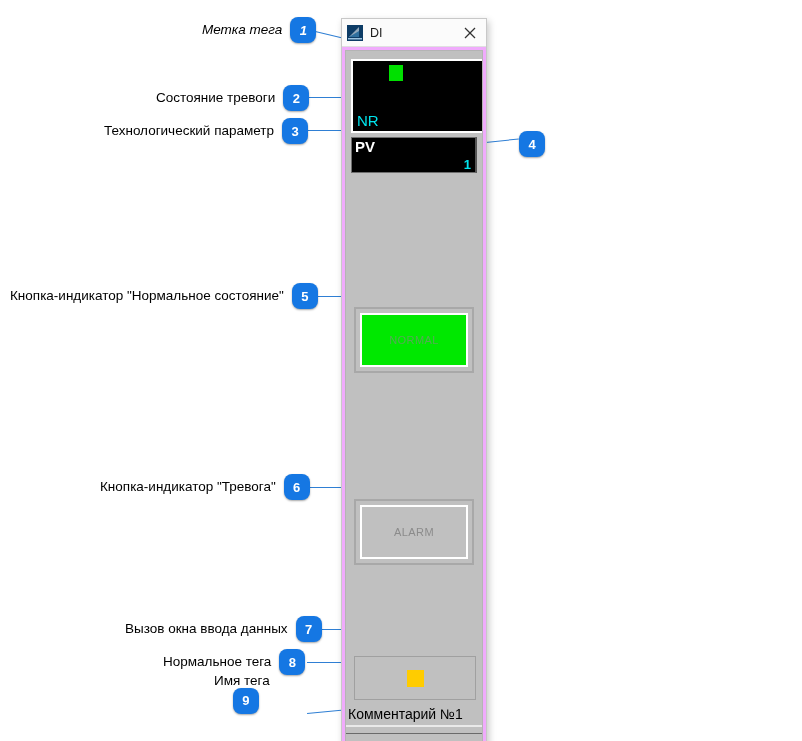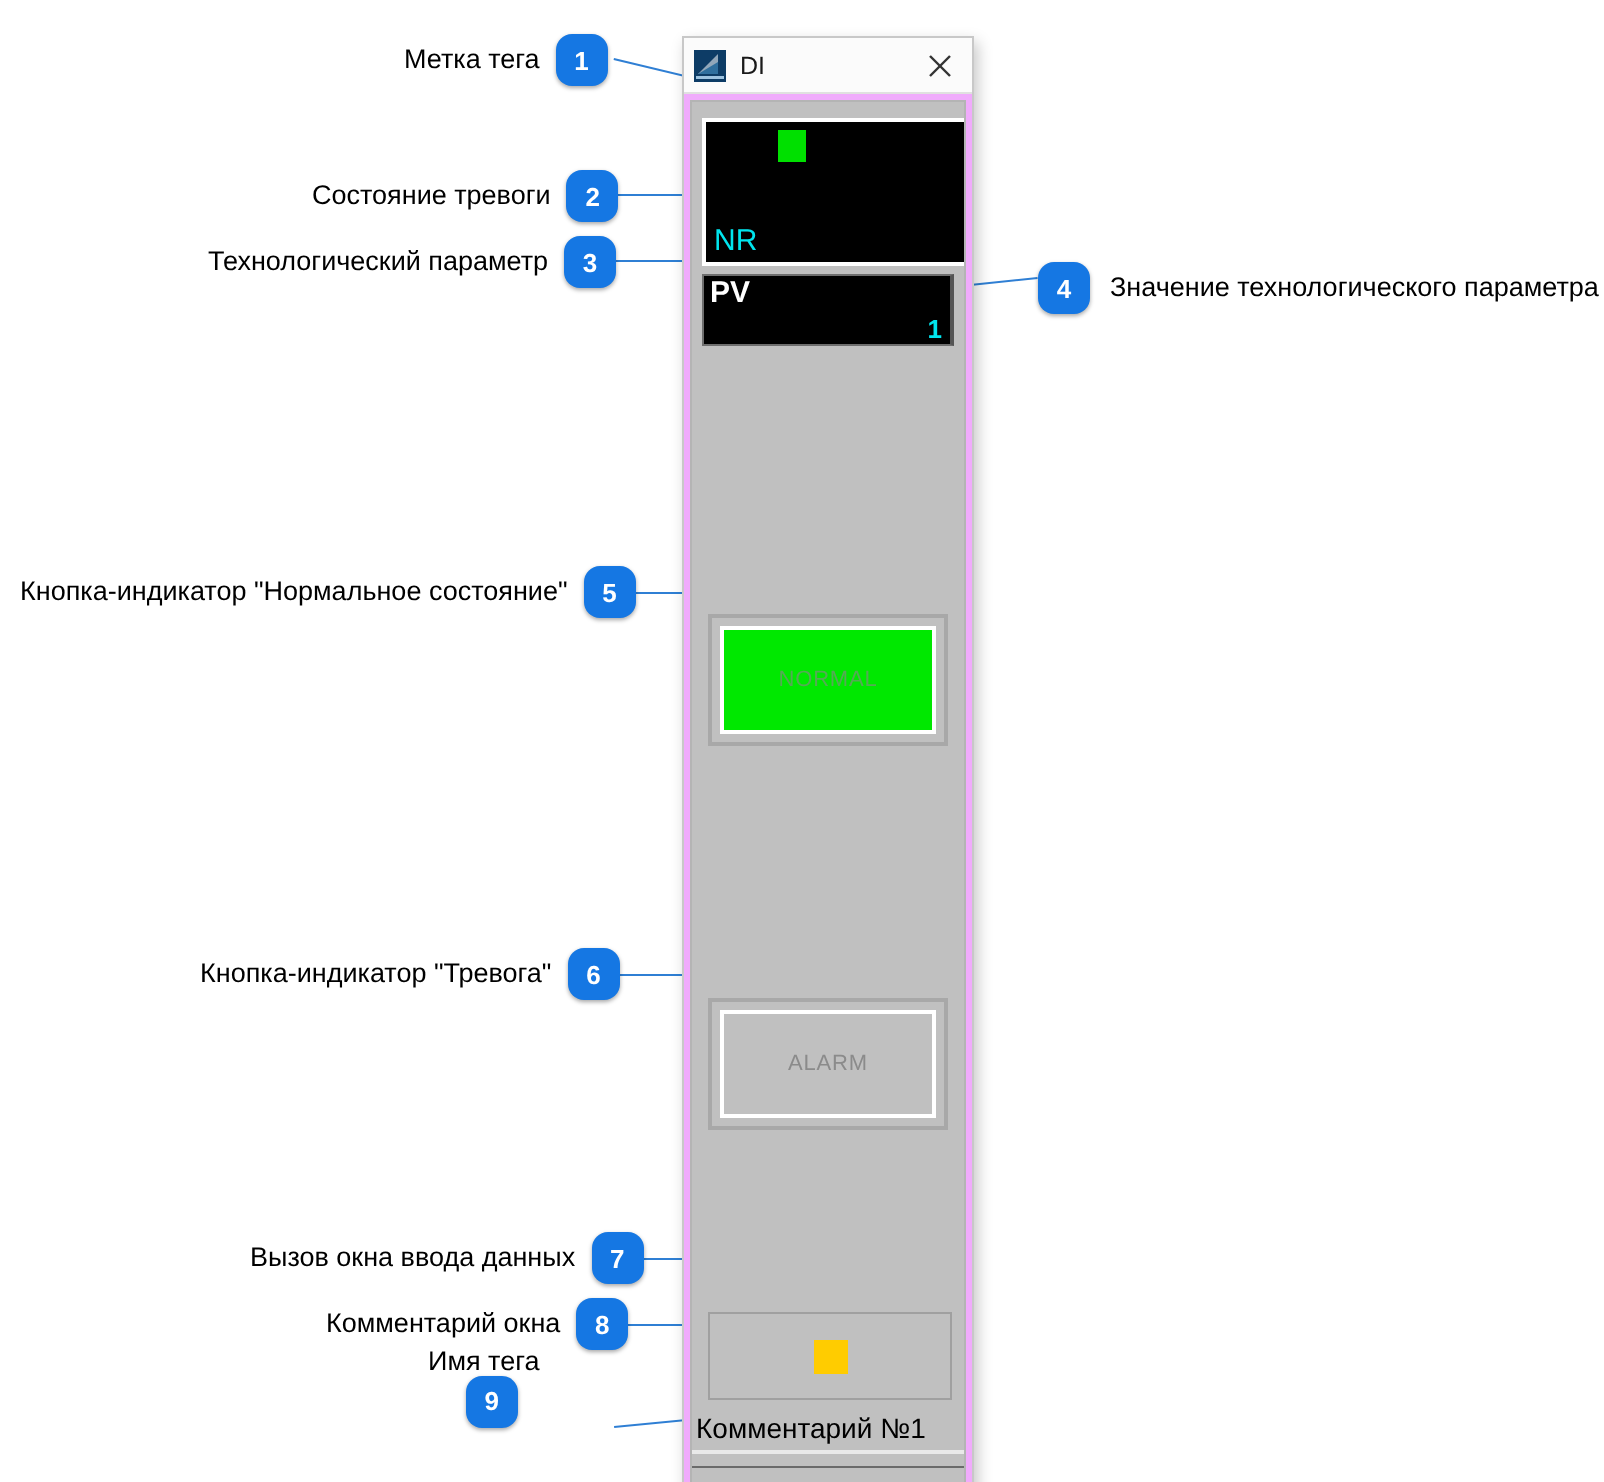--- a/index.html
+++ b/index.html
@@ -256,57 +256,56 @@
 <div class="leader" style="left:307px; top:29px; width:84px; transform:rotate(13.5deg);"></div>
 <div class="leader" style="left:307px; top:97px; width:43px;"></div>
 <div class="leader" style="left:307px; top:130px; width:43px;"></div>
 <div class="leader" style="left:466px; top:144px; width:53px; transform:rotate(-6deg);"></div>
 <div class="leader" style="left:307px; top:296px; width:55px;"></div>
 <div class="leader" style="left:307px; top:487px; width:55px;"></div>
 <div class="leader" style="left:307px; top:629px; width:55px;"></div>
 <div class="leader" style="left:307px; top:662px; width:45px;"></div>
 <div class="leader" style="left:307px; top:713px; width:105px; transform:rotate(-5.5deg);"></div>
 
-<div class="callout" style="left:202px; top:17px;">
+<div class="callout" style="left:202px; top:17px;font-style:italic;">
   <span class="callout-label">Метка тега</span>
   <span class="badge" style="margin-left:8px;">1</span>
 </div>
 
 <div class="callout" style="left:156px; top:85px;">
   <span class="callout-label">Состояние тревоги</span>
   <span class="badge" style="margin-left:8px;">2</span>
 </div>
 
 <div class="callout" style="left:104px; top:118px;">
   <span class="callout-label">Технологический параметр</span>
   <span class="badge" style="margin-left:8px;">3</span>
 </div>
 
 <div class="callout" style="left:519px; top:131px;">
   <span class="badge">4</span>
-  <span class="callout-label" style="margin-left:10px;">Значение технологического параметра</span>
 </div>
 
 <div class="callout" style="left:10px; top:283px;">
   <span class="callout-label">Кнопка-индикатор "Нормальное состояние"</span>
   <span class="badge" style="margin-left:8px;">5</span>
 </div>
 
 <div class="callout" style="left:100px; top:474px;">
   <span class="callout-label">Кнопка-индикатор "Тревога"</span>
   <span class="badge" style="margin-left:8px;">6</span>
 </div>
 
 <div class="callout" style="left:113px; top:616px;margin-left:12px;">
   <span class="callout-label">Вызов окна ввода данных</span>
   <span class="badge" style="margin-left:8px;">7</span>
 </div>
 
 <div class="callout" style="left:163px; top:649px;">
-  <span class="callout-label">Комментарий окна</span>
+  <span class="callout-label">Нормальное тега</span>
   <span class="badge" style="margin-left:8px;">8</span>
 </div>
 
 <div class="callout" style="left:214px; top:674px;flex-direction:column;">
   <span class="callout-label">Имя тега</span>
   <span class="badge" style="margin-left:8px;">9</span>
 </div>
 
 <div id="app-window">
 

